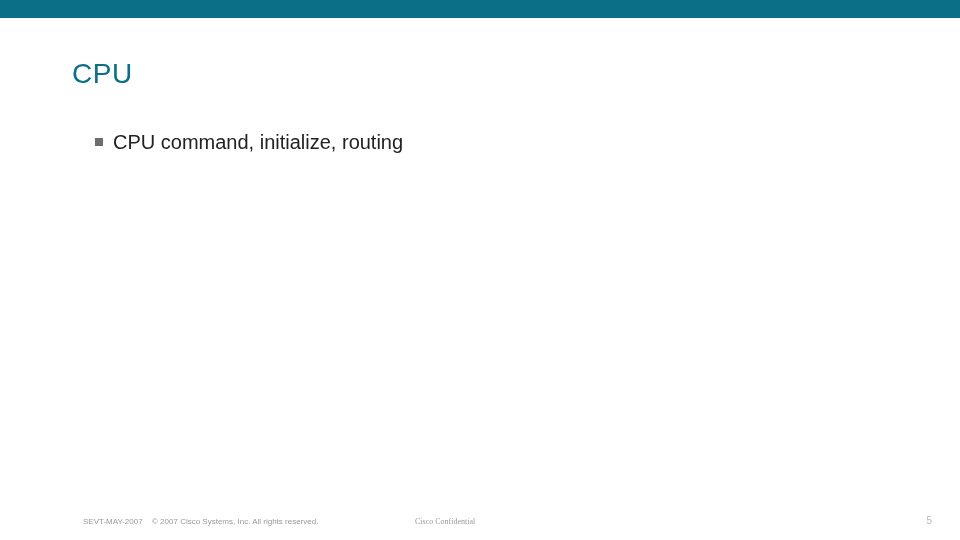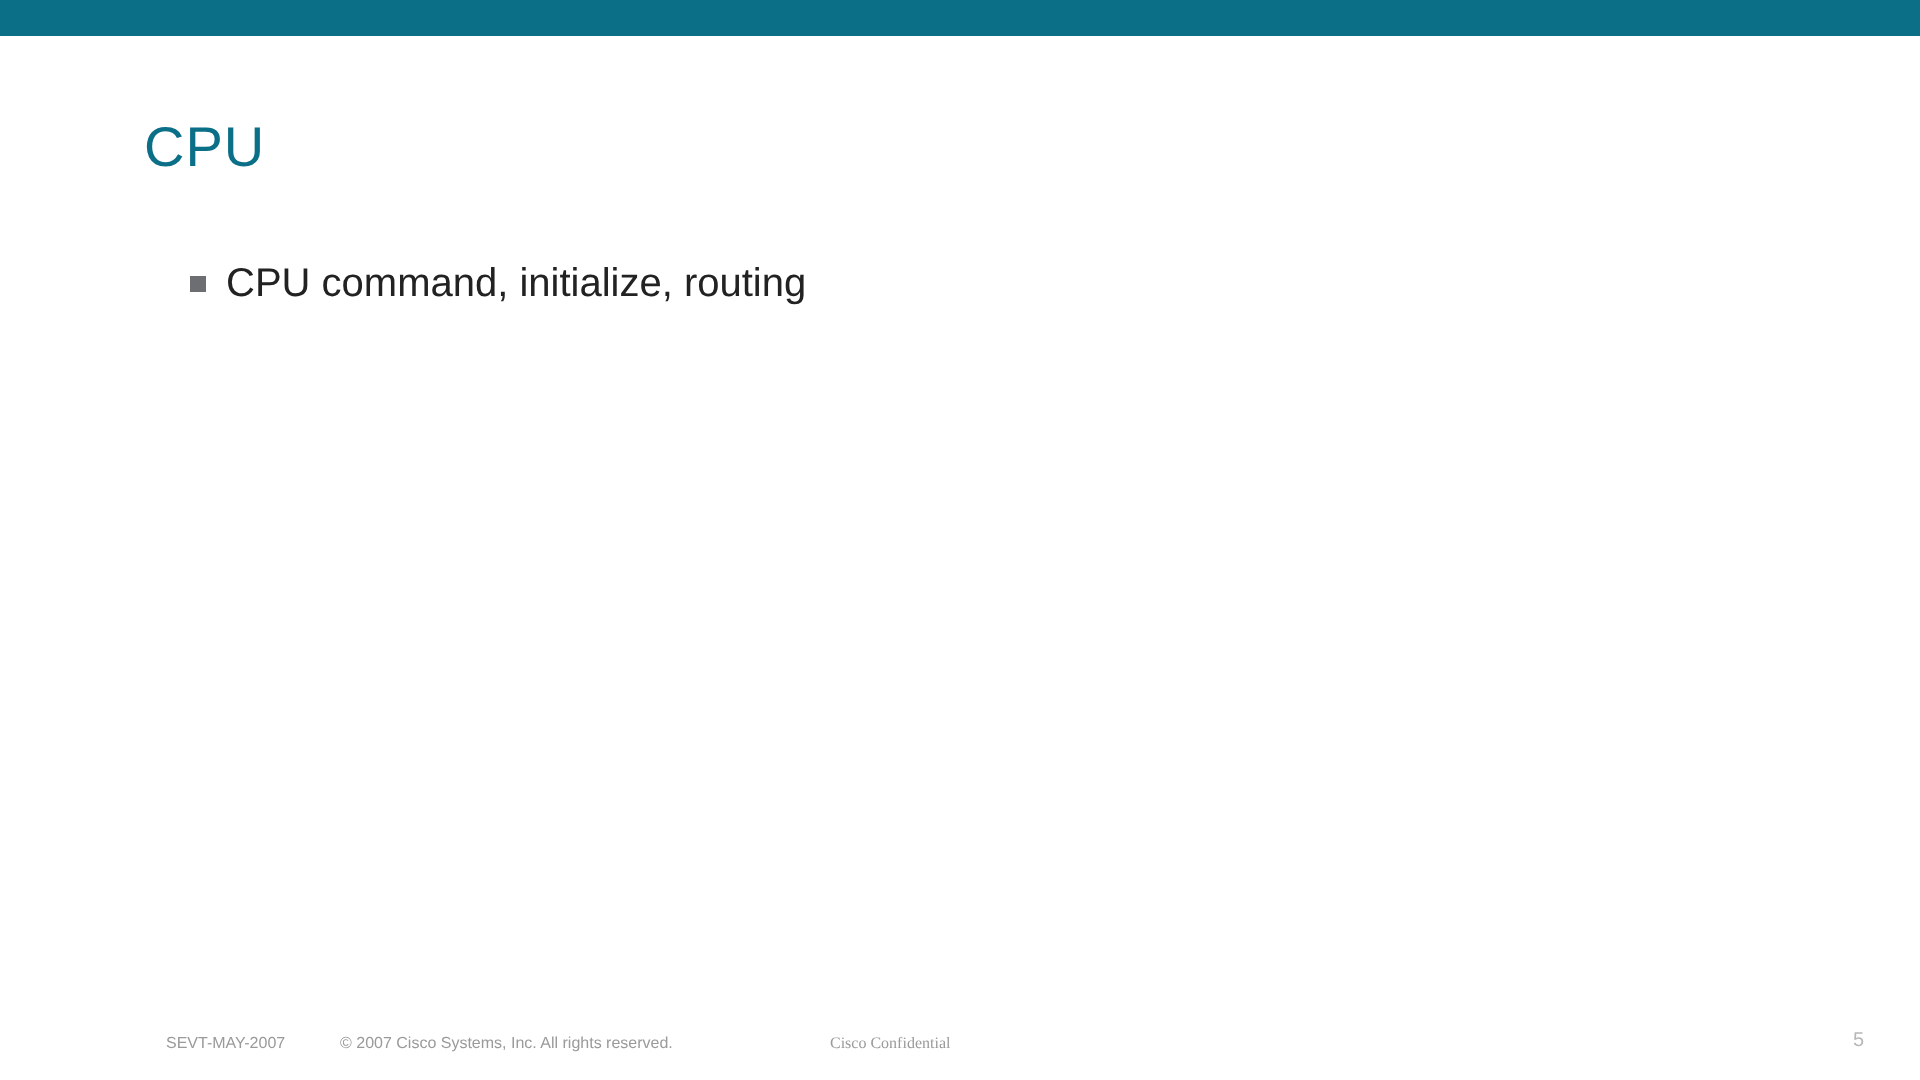--- a/index.html
+++ b/index.html
@@ -62,21 +62,21 @@
     color: #9a9a9a;
   }
   .footer-id {
     position: absolute;
     left: 56px;
     bottom: 0;
     margin-left: 27px;
   }
   .footer-copy {
     position: absolute;
-    left: 170px;
+    left: 152px;
     bottom: 0;
     margin-top: 44px;
   }
   .footer-conf {
     position: absolute;
     left: 415px;
     bottom: 0;
     font-family: Liberation Serif, serif;
   }
   .footer-page {

